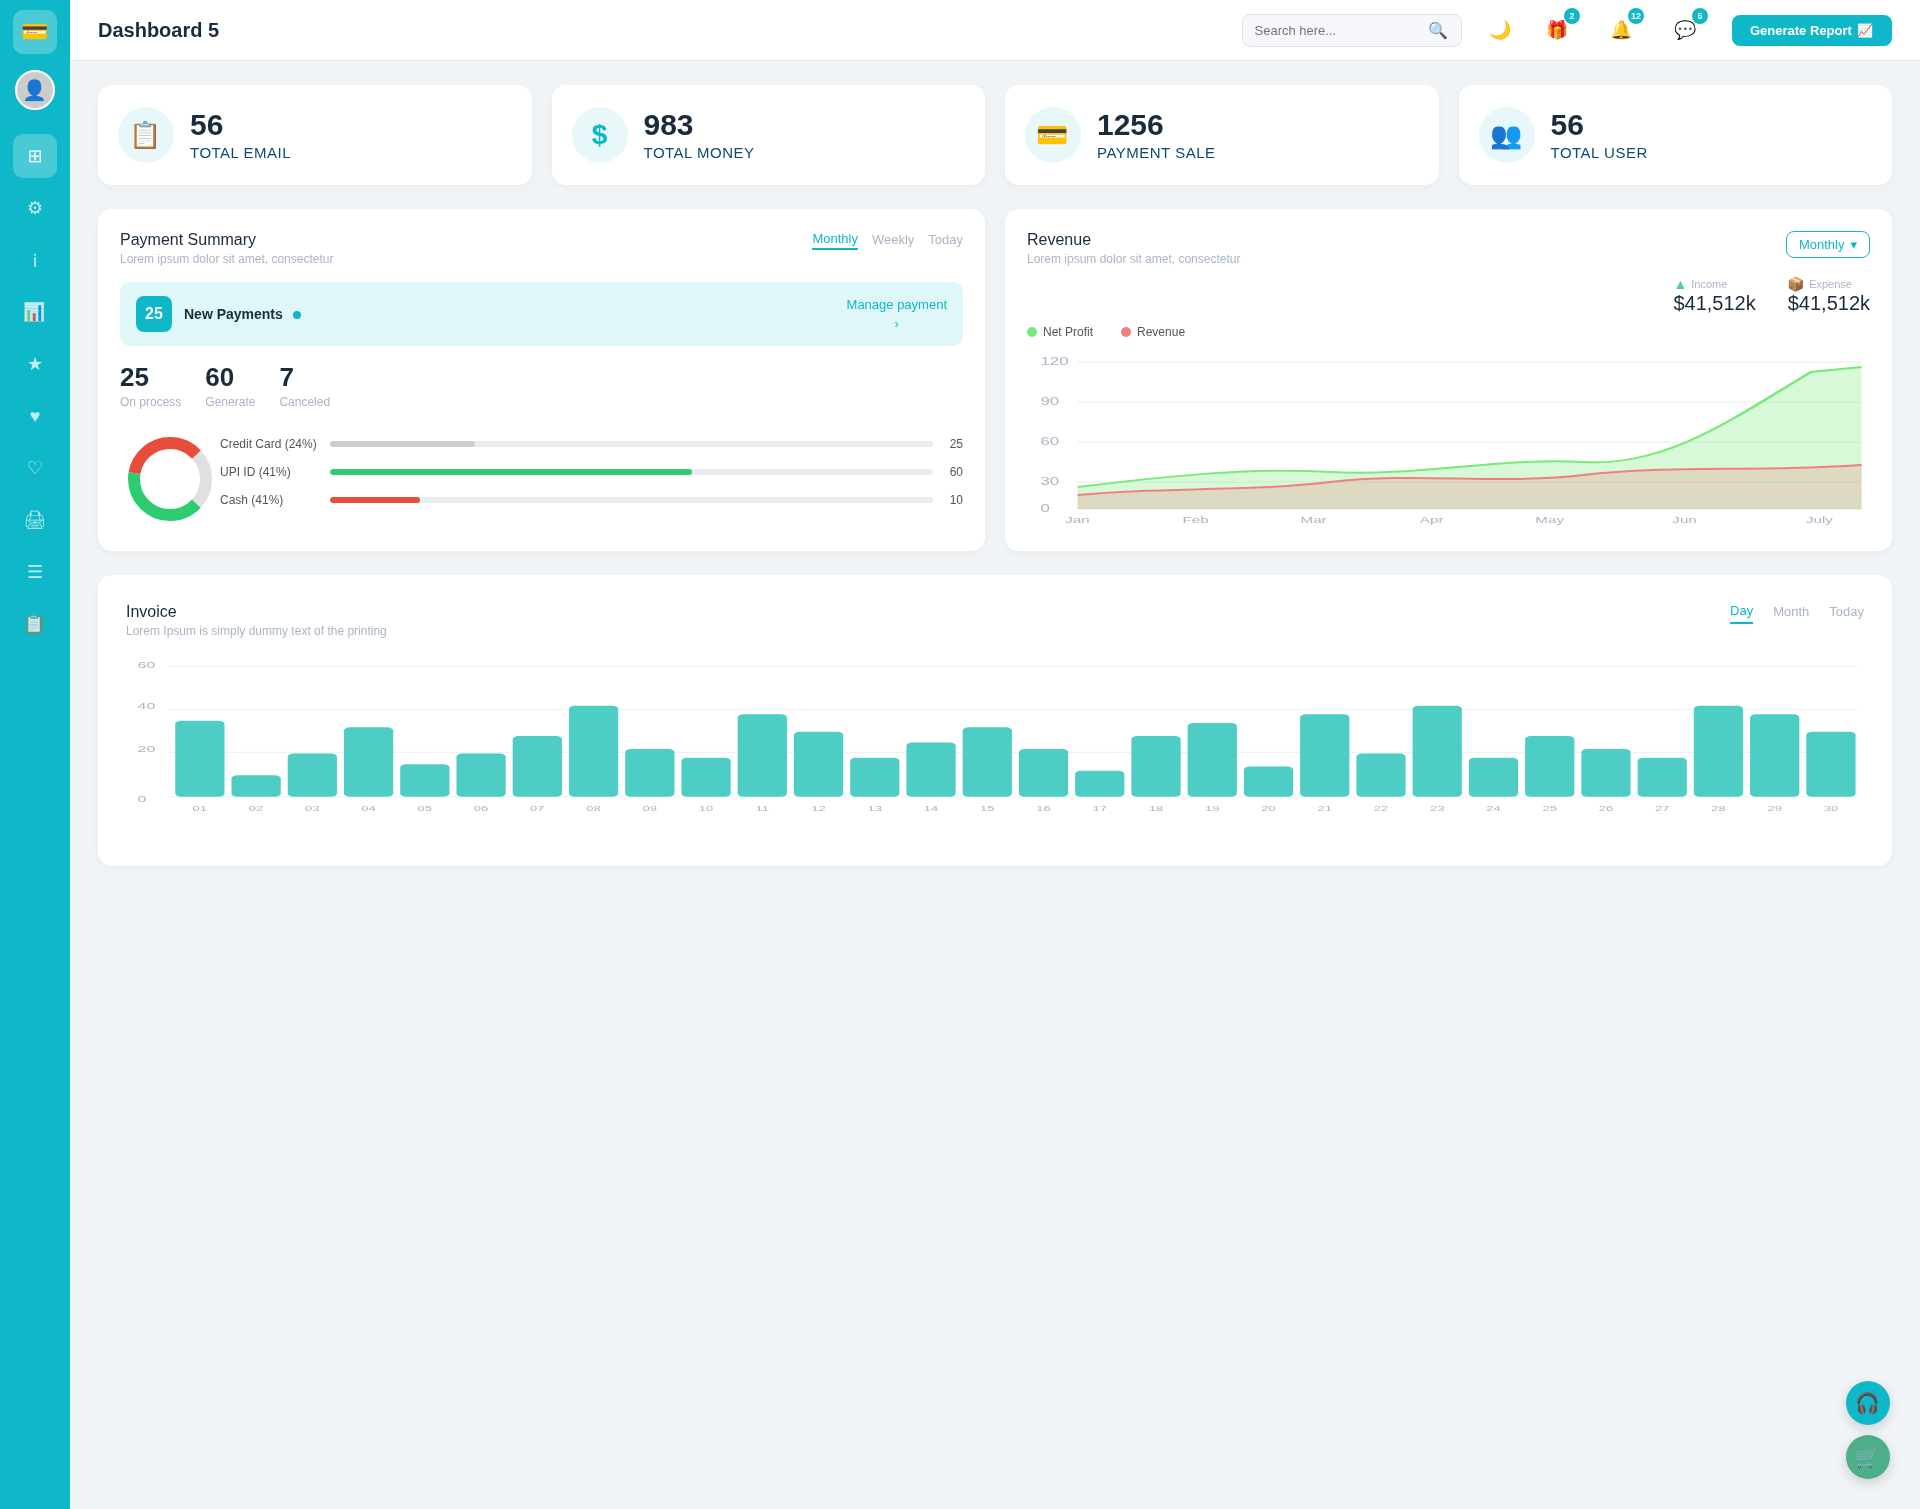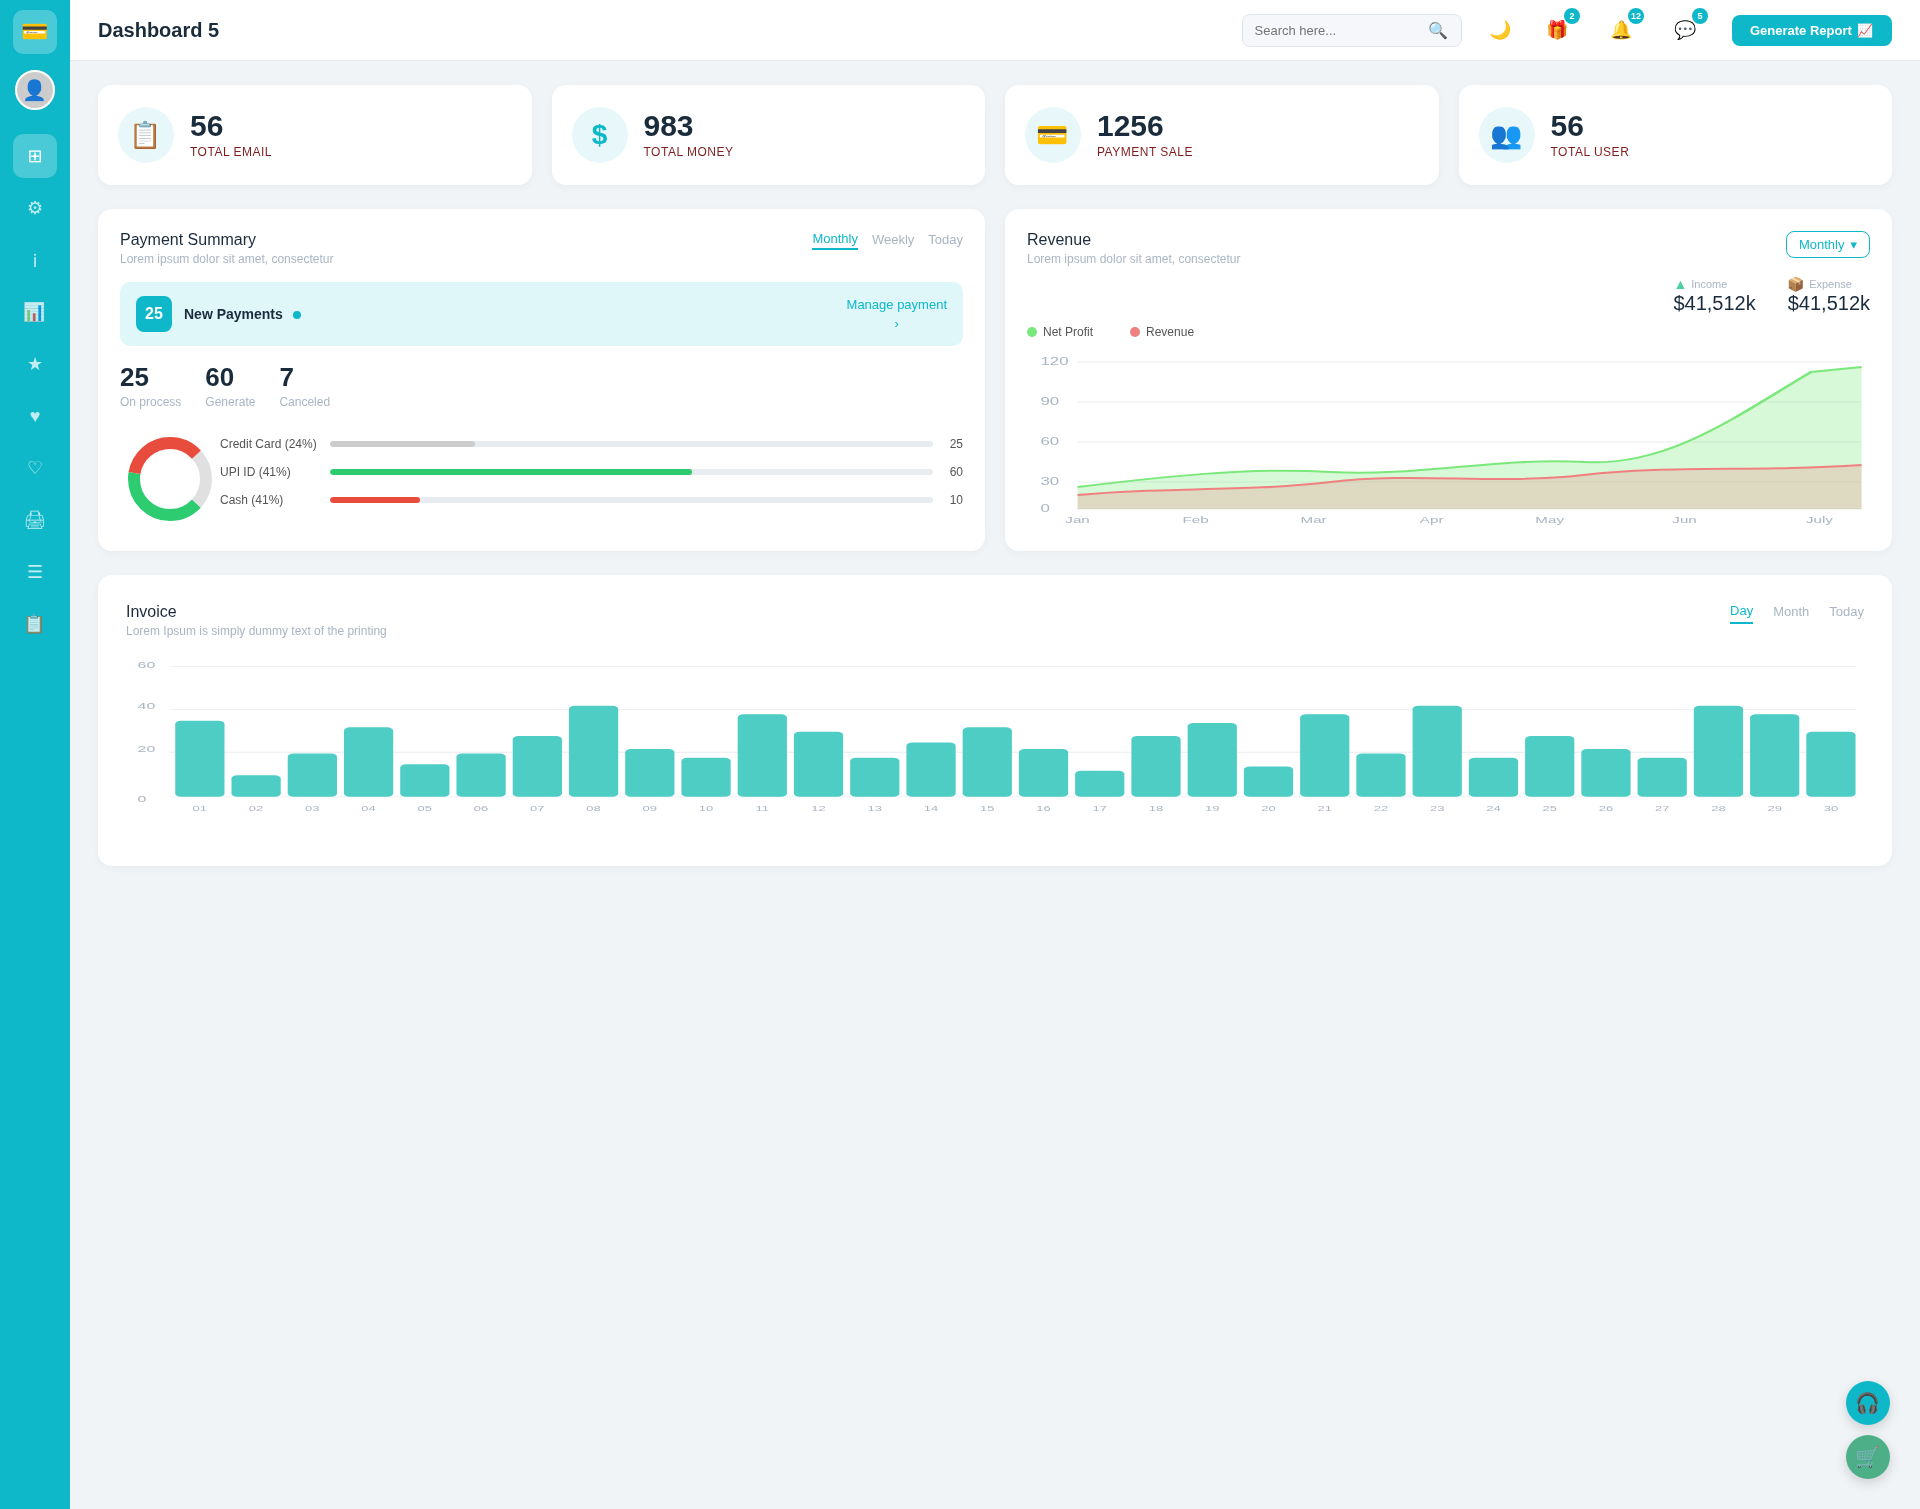--- a/index.html
+++ b/index.html
@@ -148,22 +148,22 @@
       color: #0eb8c9;
       flex-shrink: 0;
     }
     .stat-number {
       font-size: 30px;
       font-weight: 700;
       color: #1a2b3c;
       line-height: 1;
     }
     .stat-label {
-      font-size: 12px;
-      color: #7f1d1d;
+      font-size: 15px;
+      color: #0c4a6e;
       text-transform: uppercase;
       letter-spacing: 0.5px;
       margin-top: 4px;
     }
 
     
     .lower-grid {
       display: grid;
       grid-template-columns: 1fr 1fr;
       gap: 20px;
@@ -345,21 +345,21 @@
       font-size: 20px;
       font-weight: 400;
       color: #1a2b3c;
     }
     .ie-icon-green { color: #4cd0a0; font-size: 14px; }
     .ie-icon-red { color: #f08080; font-size: 14px; }
 
     
     .legend-row {
       display: flex;
-      gap: 37px;
+      gap: 28px;
       margin-bottom: 8px;
     }
     .legend-item {
       display: flex; align-items: center; gap: 6px;
       font-size: 12px; color: #555;
     }
     .legend-dot {
       width: 10px; height: 10px;
       border-radius: 50%;
     }

